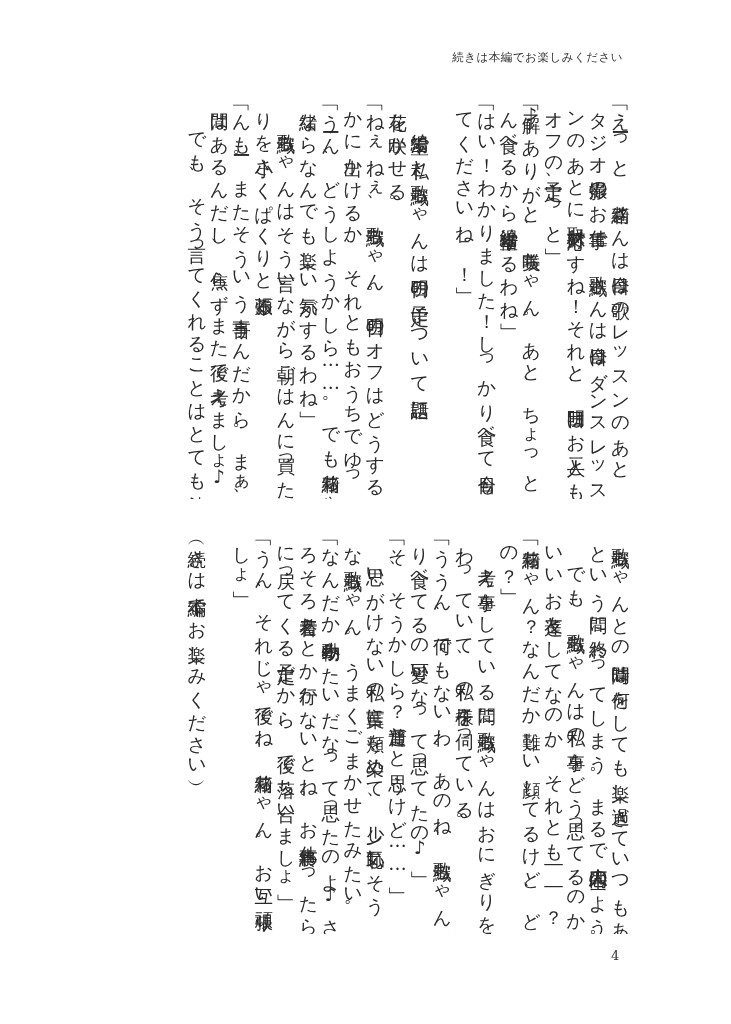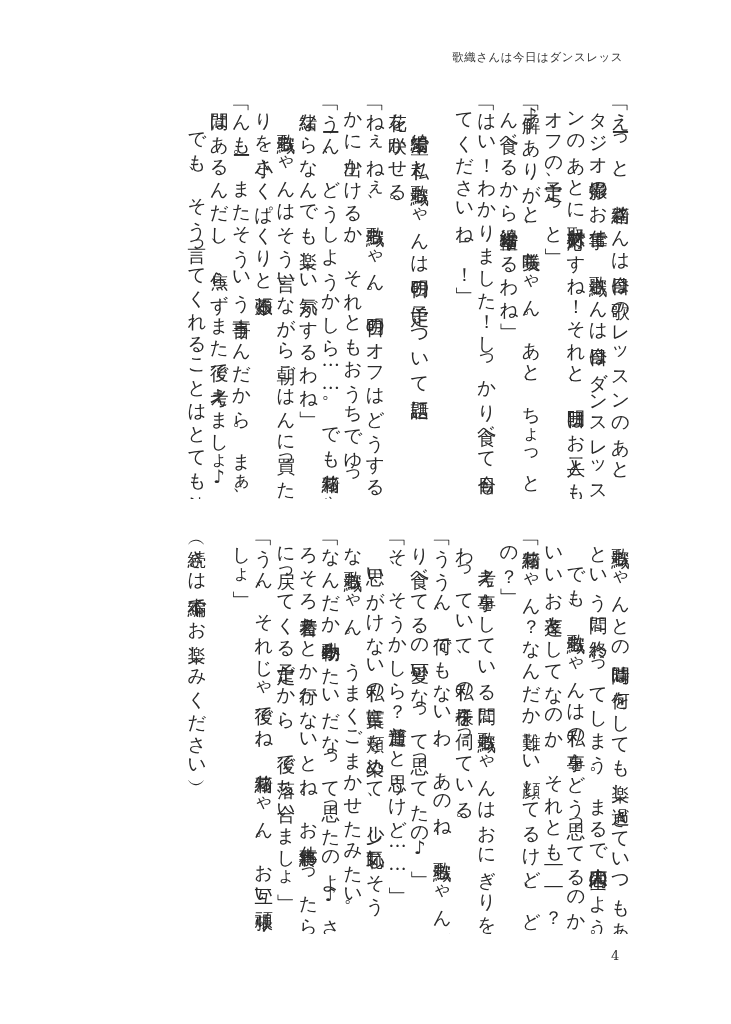--- a/index.html
+++ b/index.html
@@ -7,21 +7,21 @@
   .running-header { position: absolute; top: 50px; right: 108px; font-size: 11.5px; letter-spacing: 0.5px; color: #333; }
   .block { position: absolute; display: flex; flex-direction: row-reverse; }
   .block.upper { top: 99px; right: 100px; height: 400px; }
   .block.lower { top: 534px; right: 100px; height: 400px; }
   .col { writing-mode: vertical-rl; text-orientation: upright; width: 22.3px; font-size: 18.5px; line-height: 22.3px; letter-spacing: 1.6px; white-space: nowrap; height: 400px; overflow: hidden; }
   .page-number { position: absolute; top: 948px; left: 611px; font-size: 13px; color: #333; }
 </style>
 </head>
 <body>
 
-<div class="running-header">歌織さんは今日はダンスレッス</div>
+<div class="running-header">続きは本編でお楽しみください</div>
 
 <div class="block upper">
   <div class="col">「えーっと、莉緒さんは今日は歌のレッスンのあと、ス</div>
   <div class="col">タジオ撮影のお仕事で、歌織さんは今日はダンスレッス</div>
   <div class="col">ンのあとに取材対応ですね！それと、明日はお二人とも</div>
   <div class="col">オフの予定、っと」</div>
   <div class="col">「了解♪ありがと、美咲ちゃん。あと、ちょっと朝ごは</div>
   <div class="col">ん食べるから給湯室借りるわね」</div>
   <div class="col">「はい！わかりました！しっかり食べて今日もがんばっ</div>
   <div class="col">てくださいね－！」</div>

